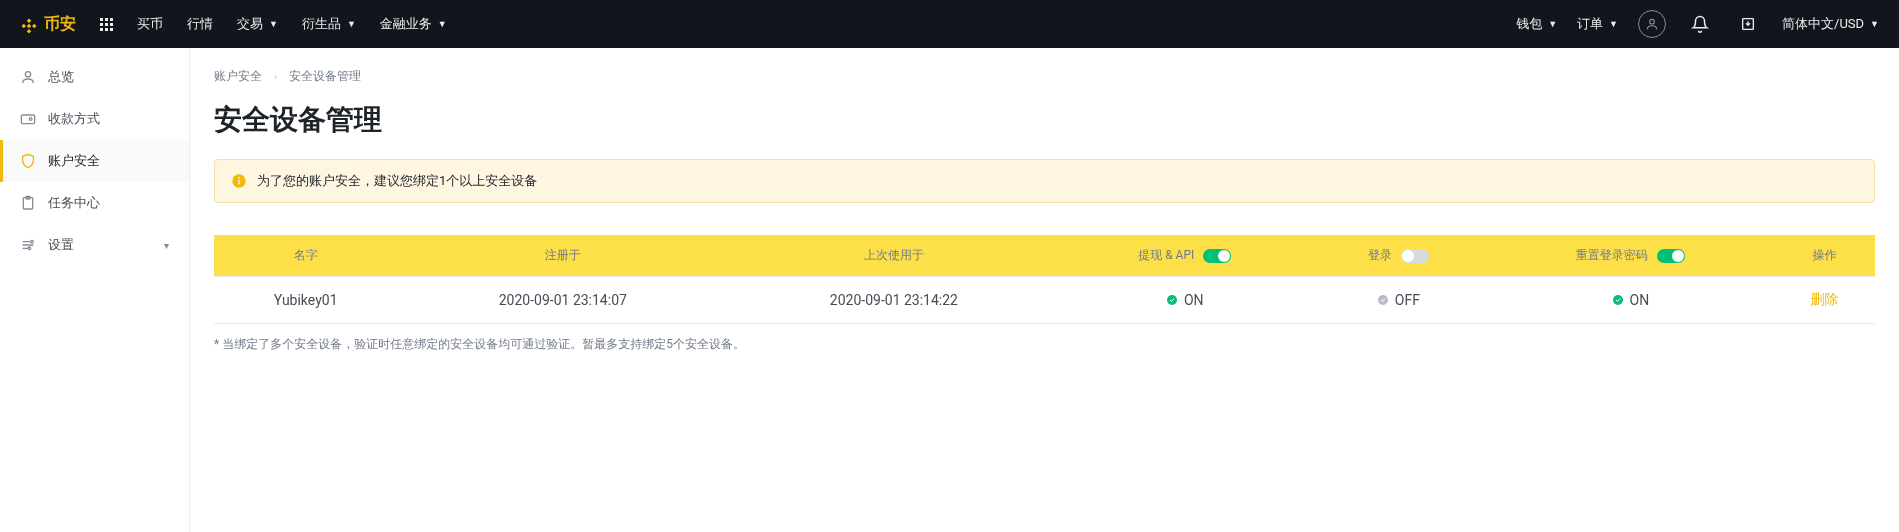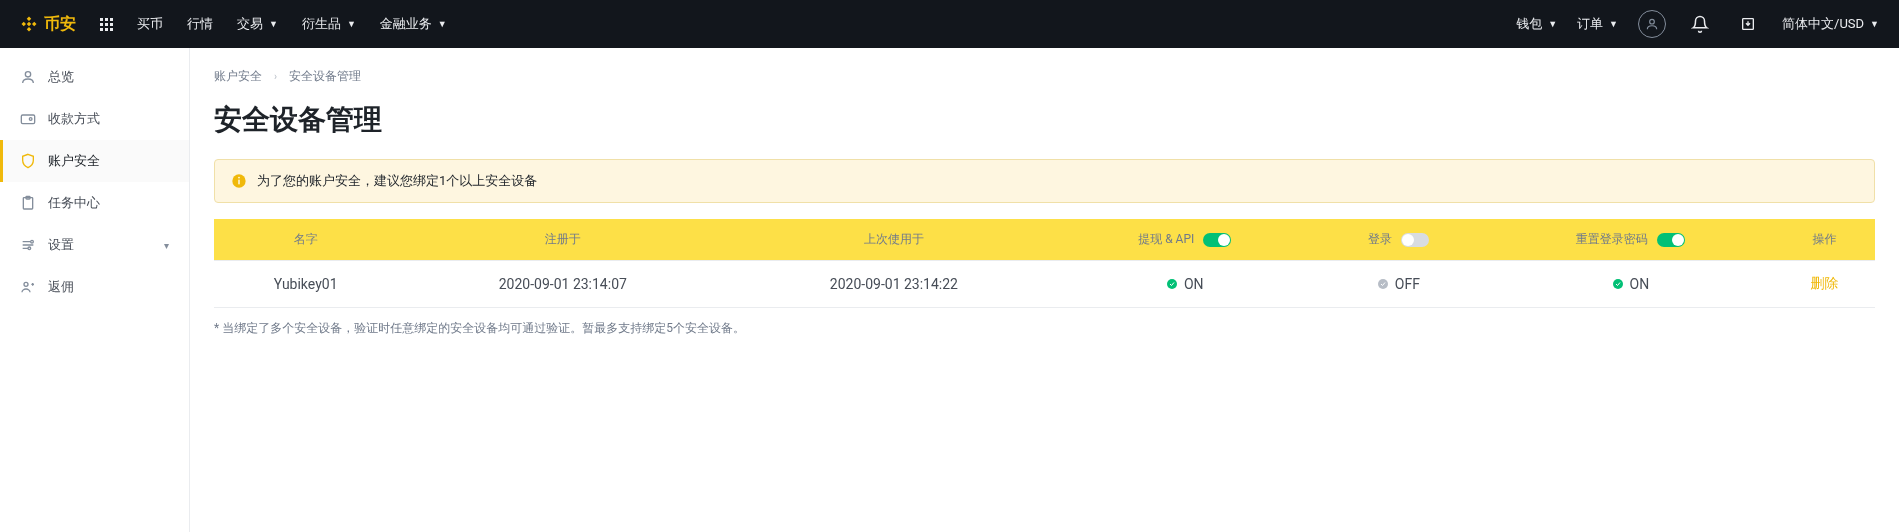--- a/index.html
+++ b/index.html
@@ -1,21 +1,21 @@
 <!DOCTYPE html>
 <html><head>
   <meta charset="utf-8">
   <style>
     * { margin: 0; padding: 0; box-sizing: border-box; }
     body { font-family: -apple-system, BlinkMacSystemFont, "Segoe UI", Roboto, sans-serif; font-size: 14px; color: #1e2329; background: #fff; }
     
     .header { background: #12161c; color: #eaecef; height: 48px; display: flex; align-items: center; padding: 0 20px; justify-content: space-between; }
     .header-left { display: flex; align-items: center; gap: 24px; }
     .header-right { display: flex; align-items: center; gap: 20px; }
-    .logo { display: flex; align-items: center; gap: 6px; color: #f0b90b; font-weight: 600; font-size: 16px; font-family: Liberation Mono, monospace; }
+    .logo { display: flex; align-items: flex-end; gap: 6px; color: #f0b90b; font-weight: 600; font-size: 16px; font-family: Liberation Mono, monospace; }
     .logo-icon { width: 18px; height: 18px; }
     .nav-item { color: #eaecef; font-size: 13px; cursor: pointer; display: flex; align-items: center; gap: 4px; }
     .grid-icon { display: grid; grid-template-columns: repeat(3, 3px); grid-gap: 2px; width: 13px; height: 13px; }
     .grid-icon span { background: #eaecef; width: 3px; height: 3px; }
     .caret { font-size: 9px; margin-left: 2px; }
     .icon-btn { width: 28px; height: 28px; display: flex; align-items: center; justify-content: center; cursor: pointer; color: #eaecef; }
     .avatar-circle { width: 28px; height: 28px; border: 1.5px solid #848e9c; border-radius: 50%; display: flex; align-items: center; justify-content: center; }
     
     .layout { display: flex; min-height: calc(100vh - 48px); }
     .sidebar { width: 190px; background: #fff; border-right: 1px solid #eaecef; padding-top: 8px; }
@@ -26,21 +26,21 @@
     .side-icon { width: 16px; height: 16px; color: #848e9c; display: flex; align-items: center; justify-content: center; }
     .sidebar-item .expand { margin-left: auto; font-size: 10px; color: #848e9c; }
     
     .main { flex: 1; padding: 20px 24px; }
     .breadcrumb { display: flex; align-items: center; gap: 12px; font-size: 12px; color: #707a8a; margin-bottom: 16px; }
     .breadcrumb-sep { color: #b7bdc6; font-size: 10px; }
     .page-header { display: flex; justify-content: space-between; align-items: center; margin-bottom: 20px; }
     .page-title { font-size: 28px; font-weight: 600; color: #1e2329; }
     .add-btn { border: 1px solid #f0b90b; color: #c99400; background: #fff; padding: 8px 16px; border-radius: 4px; font-size: 13px; cursor: pointer; }
     
-    .alert { background: #fef6e0; border: 1px solid #f0e0a8; border-radius: 4px; padding: 12px 16px; display: flex; align-items: center; gap: 10px; margin-bottom: 16px; font-size: 13px; color: #1e2329; }
+    .alert { background: #fef6e0; border: 1px solid #f0e0a8; border-radius: 4px; padding: 12px 16px; display: flex; align-items: center; gap: 10px; margin-bottom: 32px; font-size: 13px; color: #1e2329; }
     .alert-icon { color: #f0b90b; width: 16px; height: 16px; flex-shrink: 0; }
     
     .table { width: 100%; border-collapse: collapse; }
     .table th { background: #fde047; color: #707a8a; font-weight: 400; font-size: 12px; padding: 12px 8px; text-align: center; border-bottom: 1px solid #eaecef; }
     .table td { padding: 14px 8px; text-align: center; font-size: 14px; color: #474d57; border-bottom: 1px solid #eaecef; }
     .toggle { display: inline-block; width: 28px; height: 14px; border-radius: 8px; position: relative; vertical-align: middle; margin-left: 6px; }
     .toggle.on { background: #02c076; }
     .toggle.off { background: #d8dce1; }
     .toggle::after { content: ''; position: absolute; width: 12px; height: 12px; background: #fff; border-radius: 50%; top: 1px; }
     .toggle.on::after { right: 1px; }
@@ -170,30 +170,20 @@
     <div class="sidebar-item">
       <span class="side-icon">
           <svg width="16" height="16" viewBox="0 0 24 24" fill="none" stroke="currentColor" stroke-width="2">
             <path d="M4 7h12M4 12h16M4 17h8"></path>
             <circle cx="18" cy="7" r="2"></circle>
             <circle cx="14" cy="17" r="2"></circle>
           </svg>
         </span>
       <span>设置</span>
       <span class="expand">▾</span>
-    </div>
-    <div class="sidebar-item">
-      <span class="side-icon">
-          <svg width="16" height="16" viewBox="0 0 24 24" fill="none" stroke="currentColor" stroke-width="2">
-            <circle cx="9" cy="8" r="3"></circle>
-            <path d="M3 20c0-3 3-5 6-5s6 2 6 5"></path>
-            <path d="M17 8h4m-2-2v4"></path>
-          </svg>
-        </span>
-      <span>返佣</span>
     </div>
   </div>
 
   <div class="main">
     <div class="breadcrumb">
       <span>账户安全</span>
       <span class="breadcrumb-sep">›</span>
       <span>安全设备管理</span>
     </div>
 

